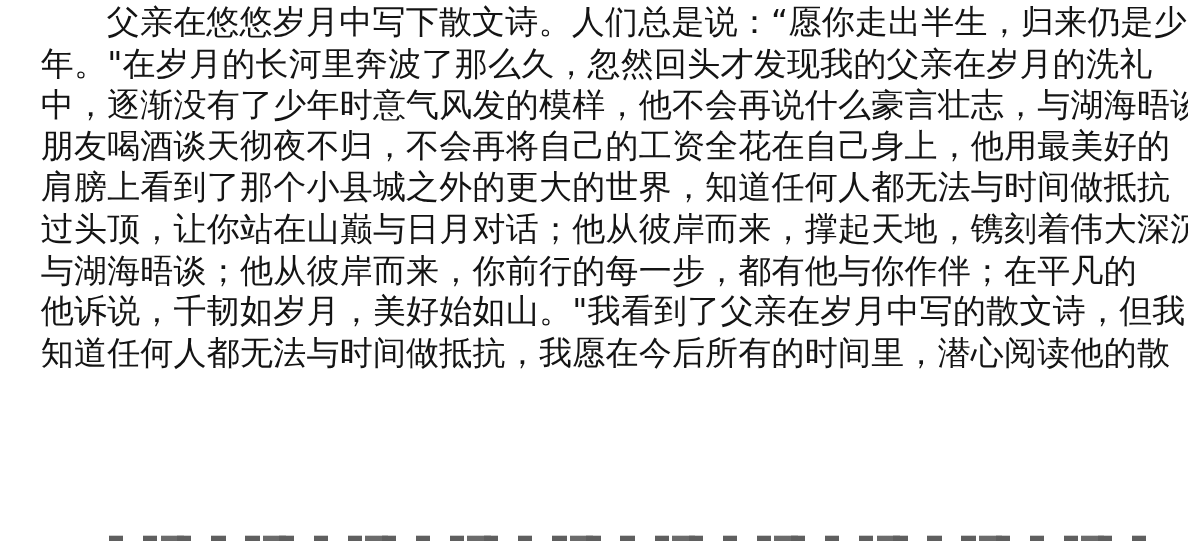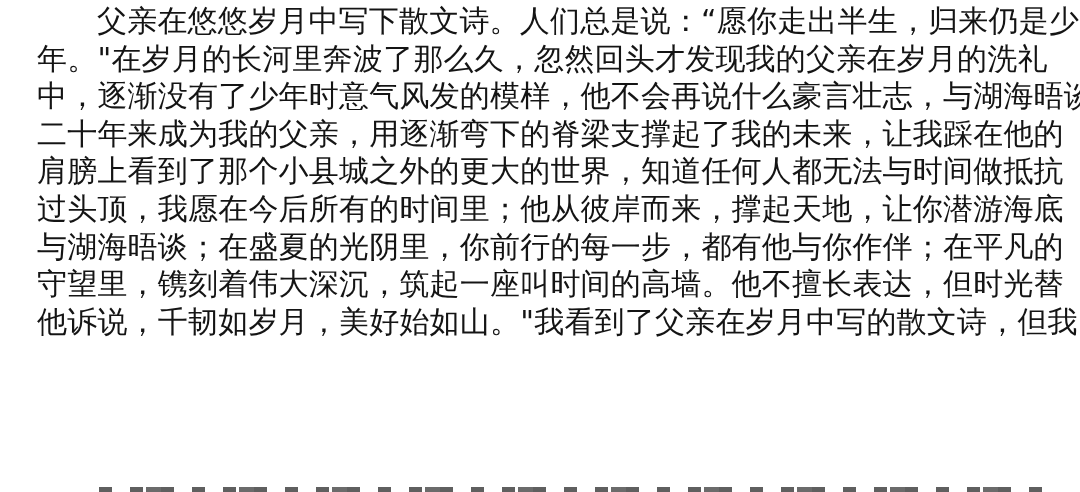--- a/index.html
+++ b/index.html
@@ -51,21 +51,21 @@
   }
 </style>
 </head>
 <body>
 
 <div class="page">
   <div class="paragraph">
     <div class="line indent-first">父亲在悠悠岁月中写下散文诗。人们总是说：“愿你走出半生，归来仍是少</div>
     <div class="line">年。"在岁月的长河里奔波了那么久，忽然回头才发现我的父亲在岁月的洗礼</div>
     <div class="line">中，逐渐没有了少年时意气风发的模样，他不会再说什么豪言壮志，与湖海晤谈</div>
-    <div class="line">二十年来成为我的父亲，用逐渐弯下的脊梁支撑起了我的未来，让我踩在他的</div>
+    <div class="line">朋友喝酒谈天彻夜不归，不会再将自己的工资全花在自己身上，他用最美好的</div>
     <div class="line">肩膀上看到了那个小县城之外的更大的世界，知道任何人都无法与时间做抵抗</div>
-    <div class="line">过头顶，我愿在今后所有的时间里；他从彼岸而来，撑起天地，让你潜游海底</div>
-    <div class="line">与湖海晤谈；在盛夏的光阴里，你前行的每一步，都有他与你作伴；在平凡的</div>
-    <div class="line">守望里，镌刻着伟大深沉，筑起一座叫时间的高墙。他不擅长表达，但时光替</div>
+    <div class="line">过头顶，让你站在山巅与日月对话；他从彼岸而来，撑起天地，镌刻着伟大深沉</div>
+    <div class="line">与湖海晤谈；他从彼岸而来，你前行的每一步，都有他与你作伴；在平凡的</div>
     <div class="line">他诉说，千韧如岁月，美好始如山。"我看到了父亲在岁月中写的散文诗，但我</div>
+    <div class="line">知道任何人都无法与时间做抵抗，我愿在今后所有的时间里，潜心阅读他的散</div>
   </div>
   <div class="clipped-next-line"></div>
 </div>
 
 </body></html>

